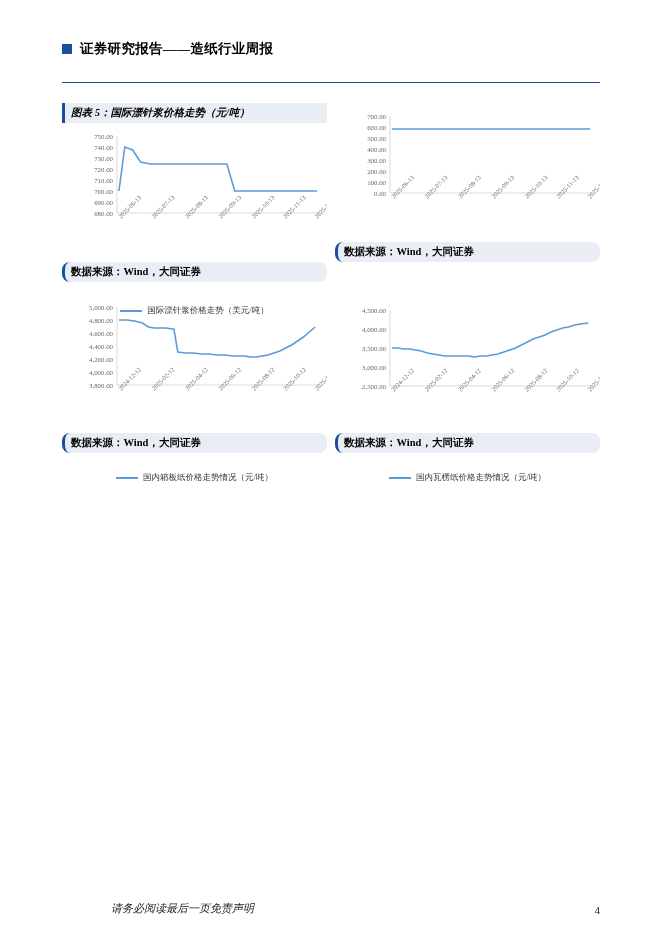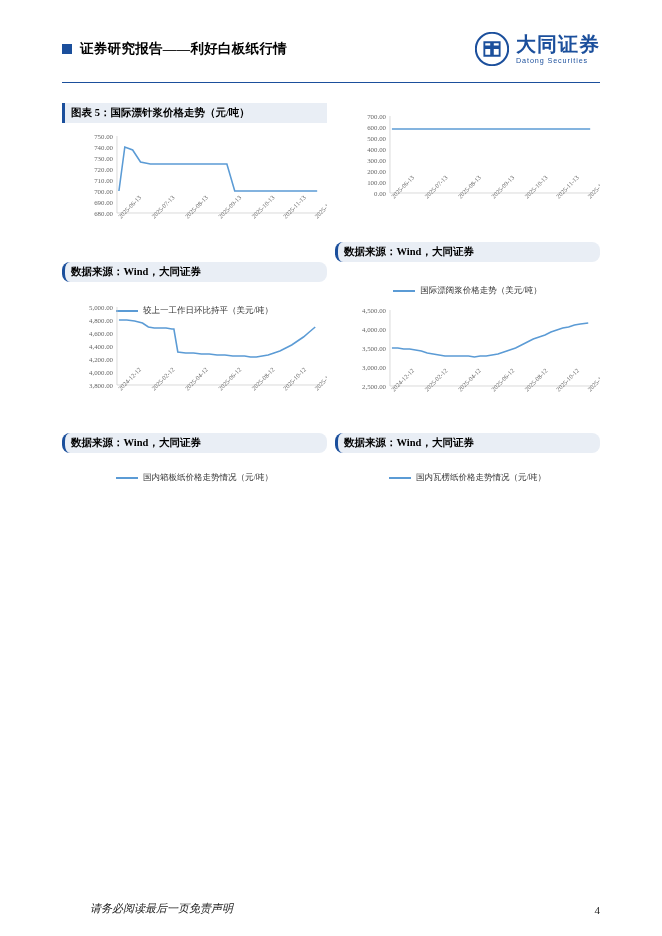--- a/index.html
+++ b/index.html
@@ -95,20 +95,21 @@
   .fig-caption {
     background: #e9eef5;
     border-left: 3px solid #1b4f9c;
     font-size: 10.5px;
     font-weight: bold;
     font-family: "Liberation Serif", serif;
     padding: 3px 4px 3px 6px;
     color: #000;
     white-space: nowrap;
     overflow: hidden;
+    font-style: italic;
   }
   .fig-body {
     border: 0;
     padding: 4px 0 0 0;
   }
   .fig-source {
     background: #e9eef5;
     border-left: 3px solid #1b4f9c;
     font-size: 10.5px;
     font-weight: bold;
@@ -154,21 +155,21 @@
     margin: 0;
   }
   .para.indent { text-indent: 2em; }
   .block-gap-1 { margin-top: 22px; }
   .block-gap-2 { margin-top: 12px; }
   .section-gap { margin-top: 20px; }
 
   
   .footer {
     position: absolute;
-    left: 52px;
+    left: 73px;
     right: 62px;
     bottom: 38px;
     display: flex;
     align-items: flex-end;
     justify-content: space-between;
   }
   .footer-note {
     font-family: "Liberation Serif", serif;
     font-style: italic;
     font-size: 11px;
@@ -182,31 +183,21 @@
   }
 </style>
 </head>
 <body>
 
 <div class="page">
 
   <div class="header">
     <div class="header-left">
       <span class="header-square"></span>
-      <span class="header-title">证券研究报告——利好白板纸行情</span>
-    </div>
-    <div class="header-right">
-      <svg class="logo-mark" viewBox="0 0 40 40">
-        <circle cx="20" cy="20" r="19" fill="none" stroke="#1b4f9c" stroke-width="2.4"></circle>
-        <path d="M11 12 h8 v5 h-8 z M21 12 h8 v5 h-8 z M11 19 h8 v9 h-8 z M21 19 h8 v9 h-8 z" fill="none" stroke="#1b4f9c" stroke-width="2.2"></path>
-      </svg>
-      <div class="logo-text-wrap">
-        <span class="logo-cn">大同证券</span>
-        <span class="logo-en">Datong Securities</span>
-      </div>
+      <span class="header-title">证券研究报告——造纸行业周报</span>
     </div>
   </div>
   <div class="header-rule"></div>
 
   <div class="figrow section-gap">
 
     <div class="figcol">
       <div class="fig-caption">图表 5：国际漂针浆价格走势（元/吨）</div>
       <div class="fig-body">
         <div class="chart-wrap">
@@ -233,21 +224,21 @@
               <text transform="translate(94,92) rotate(-45)">2025-07-13</text>
               <text transform="translate(128,92) rotate(-45)">2025-08-13</text>
               <text transform="translate(162,92) rotate(-45)">2025-09-13</text>
               <text transform="translate(196,92) rotate(-45)">2025-10-13</text>
               <text transform="translate(228,92) rotate(-45)">2025-11-13</text>
               <text transform="translate(260,92) rotate(-45)">2025-12-13</text>
             </g>
           </svg>
           <div class="legend legend2">
             <span class="legend-line"></span>
-            <span>较上一工作日环比持平（美元/吨）</span>
+            <span>国际漂针浆价格走势（美元/吨）</span>
           </div>
         </div>
       </div>
       <div class="fig-source">数据来源：Wind，大同证券</div>
     </div>
 
     <div class="figcol">
       <div class="fig-body">
         <div class="chart-wrap">
           <svg class="chart-svg" width="100%" height="132" viewBox="0 0 270 132" preserveAspectRatio="none">
@@ -267,24 +258,20 @@
             <g font-family="Liberation Serif, serif" font-size="6.4" fill="#666">
               <text transform="translate(60,92) rotate(-45)">2025-06-13</text>
               <text transform="translate(94,92) rotate(-45)">2025-07-13</text>
               <text transform="translate(128,92) rotate(-45)">2025-08-13</text>
               <text transform="translate(162,92) rotate(-45)">2025-09-13</text>
               <text transform="translate(196,92) rotate(-45)">2025-10-13</text>
               <text transform="translate(228,92) rotate(-45)">2025-11-13</text>
               <text transform="translate(260,92) rotate(-45)">2025-12-13</text>
             </g>
           </svg>
-          <div class="legend legend2">
-            <span class="legend-line"></span>
-            <span>国际漂阔浆价格走势（美元/吨）</span>
-          </div>
         </div>
       </div>
       <div class="fig-source">数据来源：Wind，大同证券</div>
     </div>
 
   </div>
 
 
   <div class="figrow block-gap-2">
 

